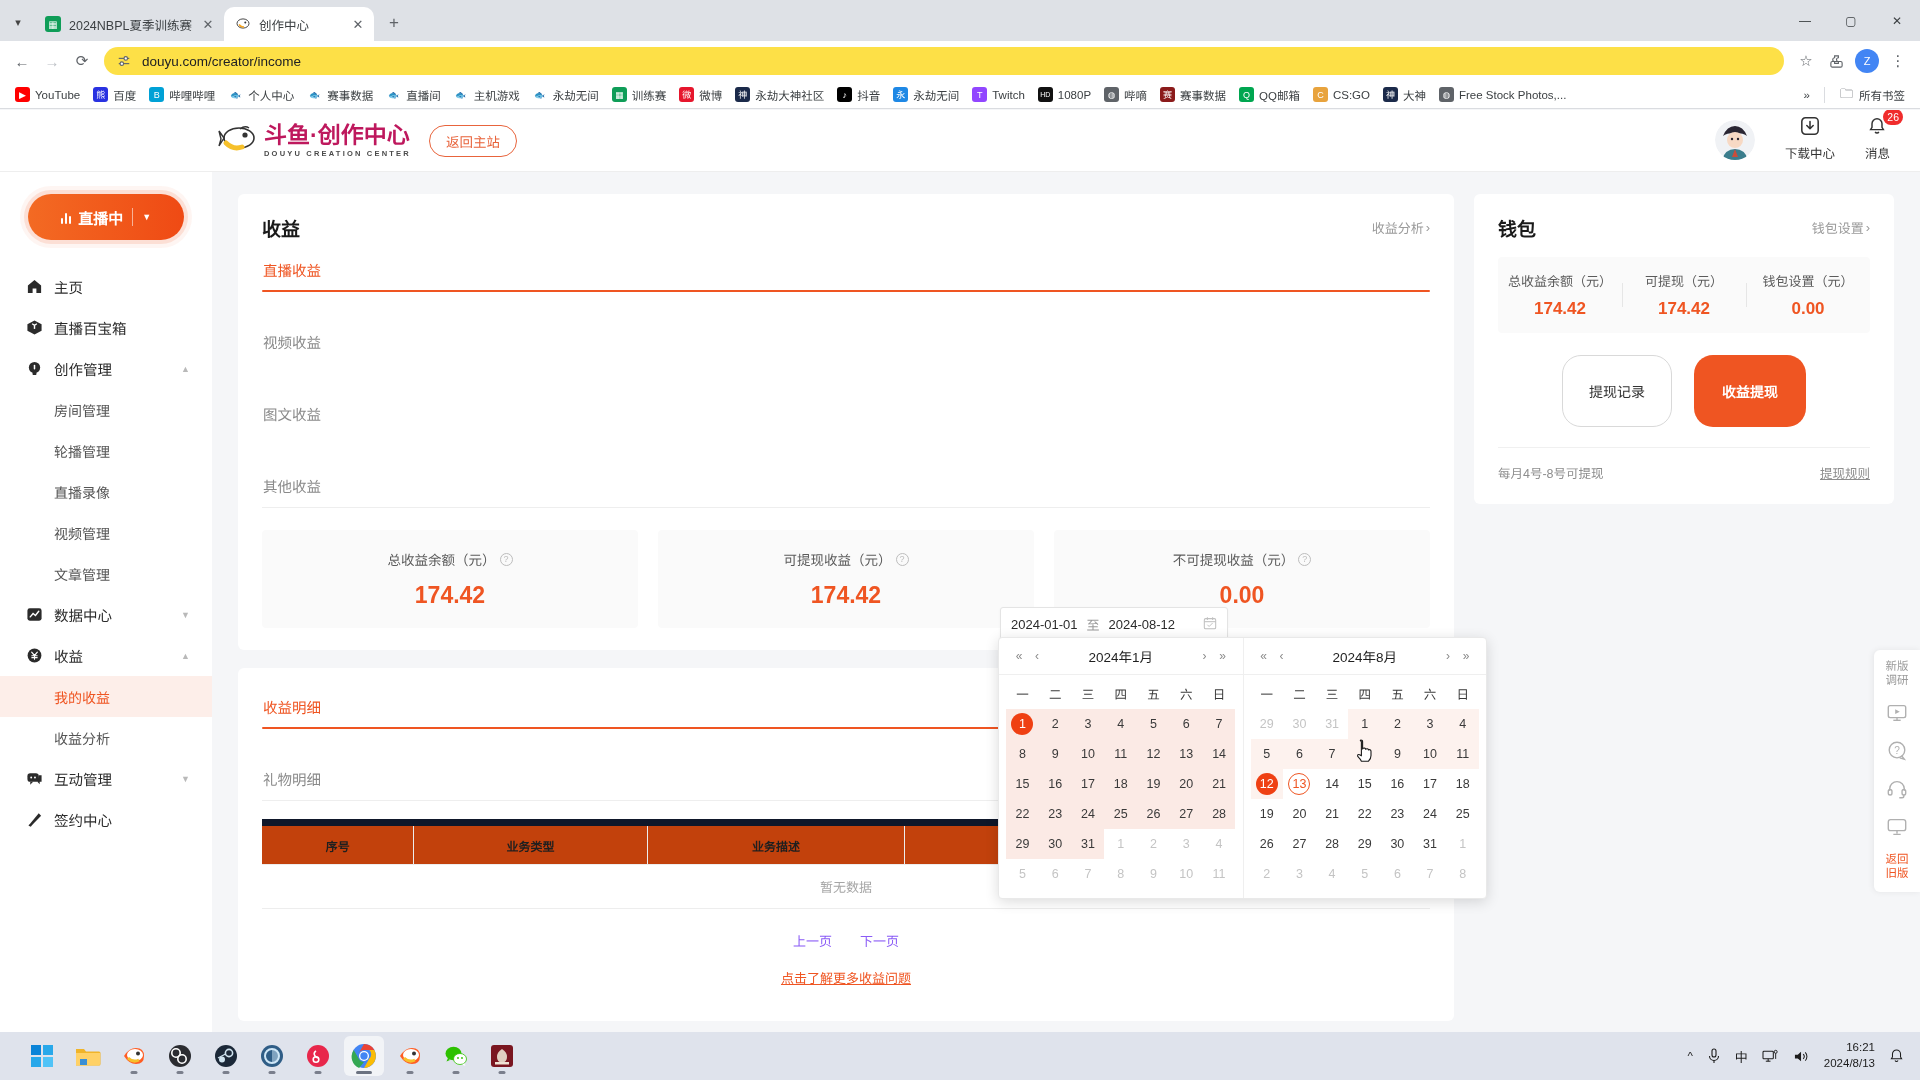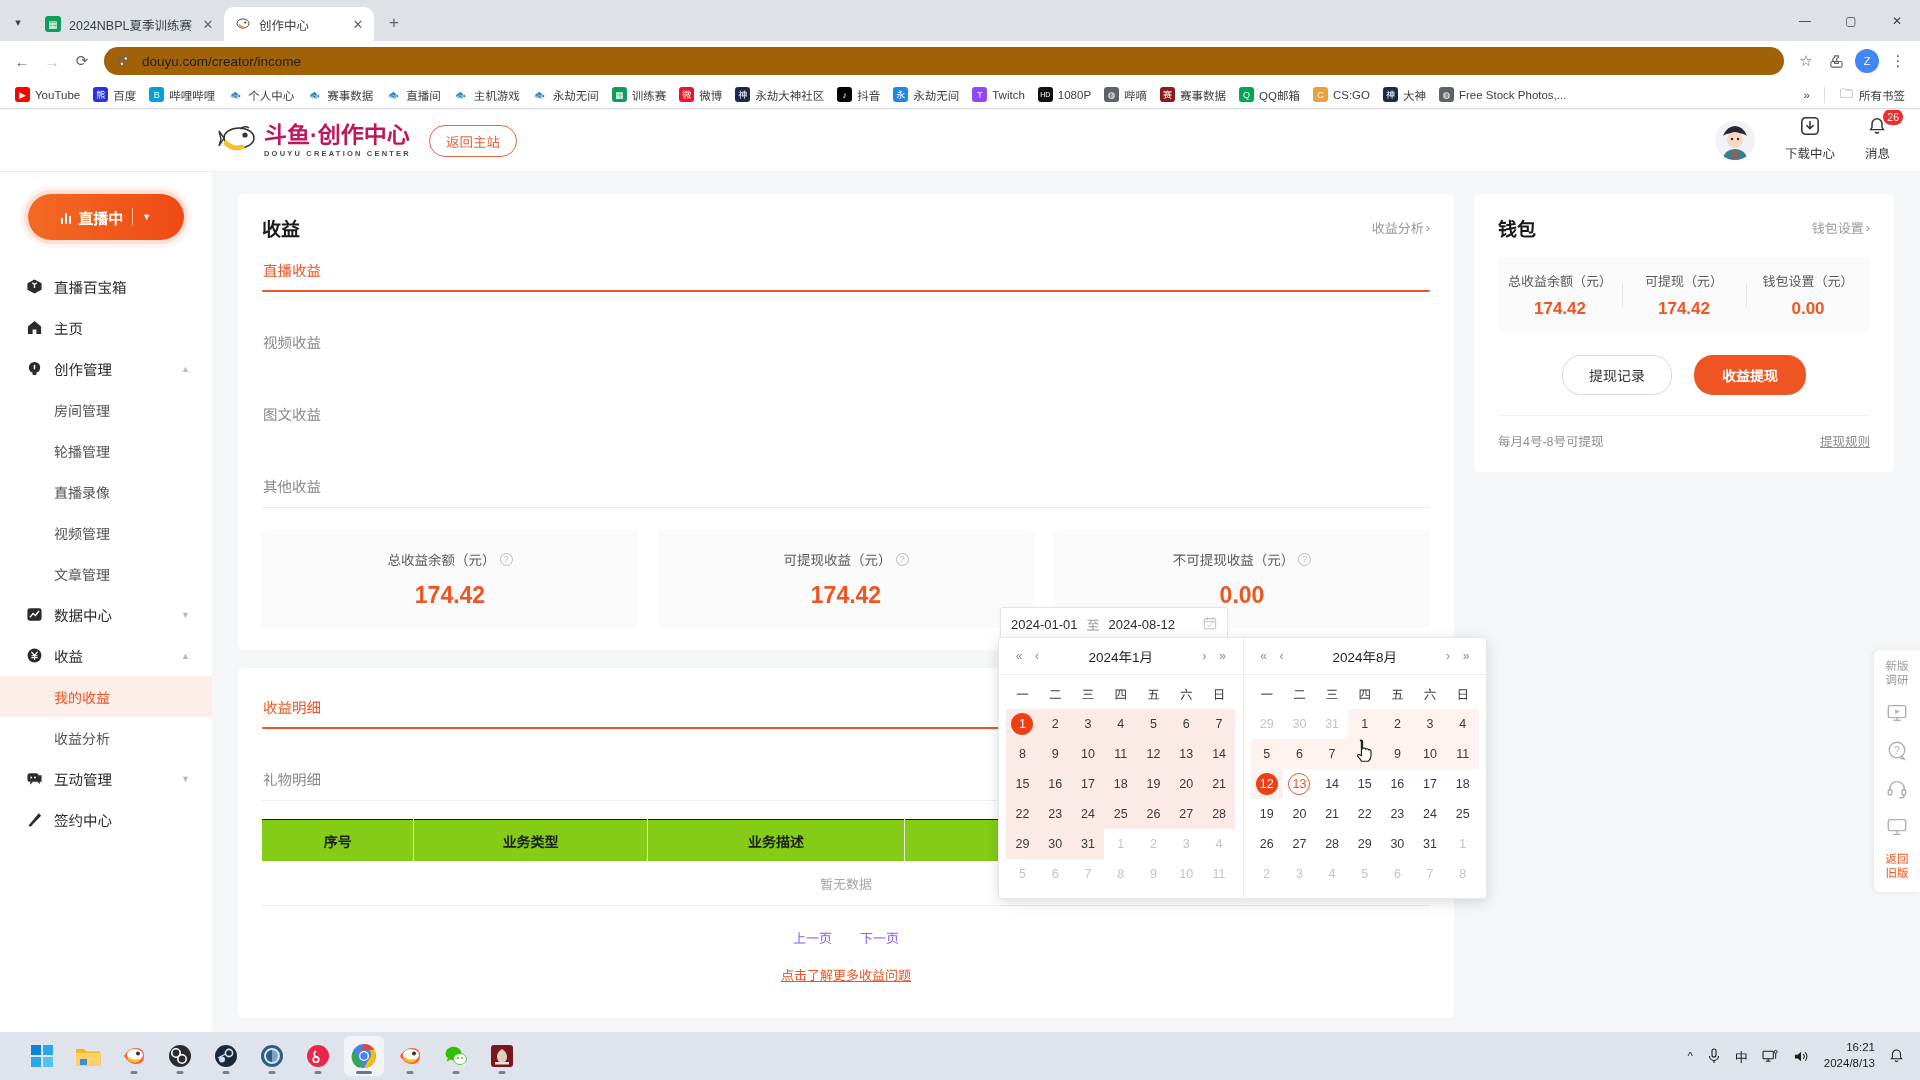--- a/index.html
+++ b/index.html
@@ -90,21 +90,21 @@
     display: flex; align-items: center; justify-content: center;
     border-radius: 50%;
     color: #5f6368;
     font-size: 15px;
     flex: 0 0 auto;
   }
   .tb-icon.disabled { color: #bdc1c6; }
   .omnibox {
     flex: 1 1 auto;
     height: 28px;
-    background: #a16207;
+    background: #fde047;
     border-radius: 14px;
     display: flex;
     align-items: center;
     padding: 0 12px;
     margin: 0 6px;
     gap: 10px;
   }
   .omni-lock {
     width: 16px; height: 16px;
     display: flex; align-items: center; justify-content: center;
@@ -324,22 +324,22 @@
     width: 13px; height: 13px; border-radius: 50%;
     border: 1px solid #bdbdbd; color: #bdbdbd;
     font-size: 9px; display: flex; align-items: center; justify-content: center;
     line-height: 1;
   }
   .stat-value { font-size: 23px; font-weight: bold; color: #ef5522; }
 
   .detail-card { margin-top: 18px; padding-bottom: 34px; }
   .tbl { width: 100%; border-collapse: collapse; margin-top: 18px; }
   .tbl th {
-    background: #84cc16; border-top: 1px solid #0f172a; border-bottom: 1px solid #ededed;
-    font-size: 14px; font-weight: bold; color: #1f1f1f;
+    background: #c2410c; border-top: 7px solid #0f172a; border-bottom: 1px solid #ededed;
+    font-size: 12px; font-weight: bold; color: #1f1f1f;
     height: 42px;
     border-right: 1px solid #ededed;
   }
   .tbl th:last-child { border-right: none; }
   .tbl td {
     height: 44px; text-align: center;
     font-size: 13px; color: #a5a5a5;
     border-bottom: 1px solid #ededed;
   }
   .pager {
@@ -368,21 +368,21 @@
     content: ""; position: absolute; left: 0; top: 12px; bottom: 12px;
     width: 1px; background: #e6e6e6;
   }
   .w-label { font-size: 13px; color: #5b5b5b; }
   .w-value { font-size: 17px; font-weight: bold; color: #ef5522; }
   .wallet-btns {
     display: flex; justify-content: center; gap: 22px; margin-top: 22px;
   }
   .btn-ghost {
     border: 1px solid #d9d9d9; background: #fff;
-    border-radius: 19px; padding: 9px 26px;
+    border-radius: 19px; padding: 25px 26px;
     font-size: 14px; color: #333;
   }
   .btn-primary {
     border: none; background: #ef5522; color: #fff;
     border-radius: 19px; padding: 10px 28px;
     font-size: 14px; font-weight: bold;
   }
   .wallet-foot {
     border-top: 1px solid #f0f0f0;
     margin-top: 20px; padding-top: 15px;
@@ -738,35 +738,35 @@
             </span>
           <span>直播中</span>
           <span class="live-vsep"></span>
           <span class="live-caret">▼</span>
         </div>
       </div>
 
       <div class="nav-item">
         <span class="nav-ico">
             <svg width="17" height="17" viewBox="0 0 18 18">
+              <path d="M9 2 L16 8 v8 H11 v-5 H7 v5 H2 V8z" fill="#2b2b2b"></path>
+            </svg>
+          </span>
+        <span>主页</span>
+      </div>
+
+      <div class="nav-item">
+        <span class="nav-ico">
+            <svg width="17" height="17" viewBox="0 0 18 18">
               <path d="M9 1.5 L16.5 5.5 v7 L9 16.5 L1.5 12.5 v-7z" fill="#2b2b2b"></path>
               <path d="M9 6.5 v4" stroke="#fff" stroke-width="1.5"></path>
               <path d="M6.5 5 L9 6.6 L11.5 5" stroke="#fff" stroke-width="1.4" fill="none"></path>
             </svg>
           </span>
         <span>直播百宝箱</span>
-      </div>
-
-      <div class="nav-item">
-        <span class="nav-ico">
-            <svg width="17" height="17" viewBox="0 0 18 18">
-              <path d="M9 2 L16 8 v8 H11 v-5 H7 v5 H2 V8z" fill="#2b2b2b"></path>
-            </svg>
-          </span>
-        <span>主页</span>
       </div>
 
       <div class="nav-item">
         <span class="nav-ico">
             <svg width="17" height="17" viewBox="0 0 18 18">
               <circle cx="9" cy="8" r="6" fill="#2b2b2b"></circle>
               <rect x="7" y="13" width="4" height="3" rx="1" fill="#2b2b2b"></rect>
               <rect x="8.2" y="5" width="1.6" height="5" rx="0.8" fill="#fff"></rect>
             </svg>
           </span>

